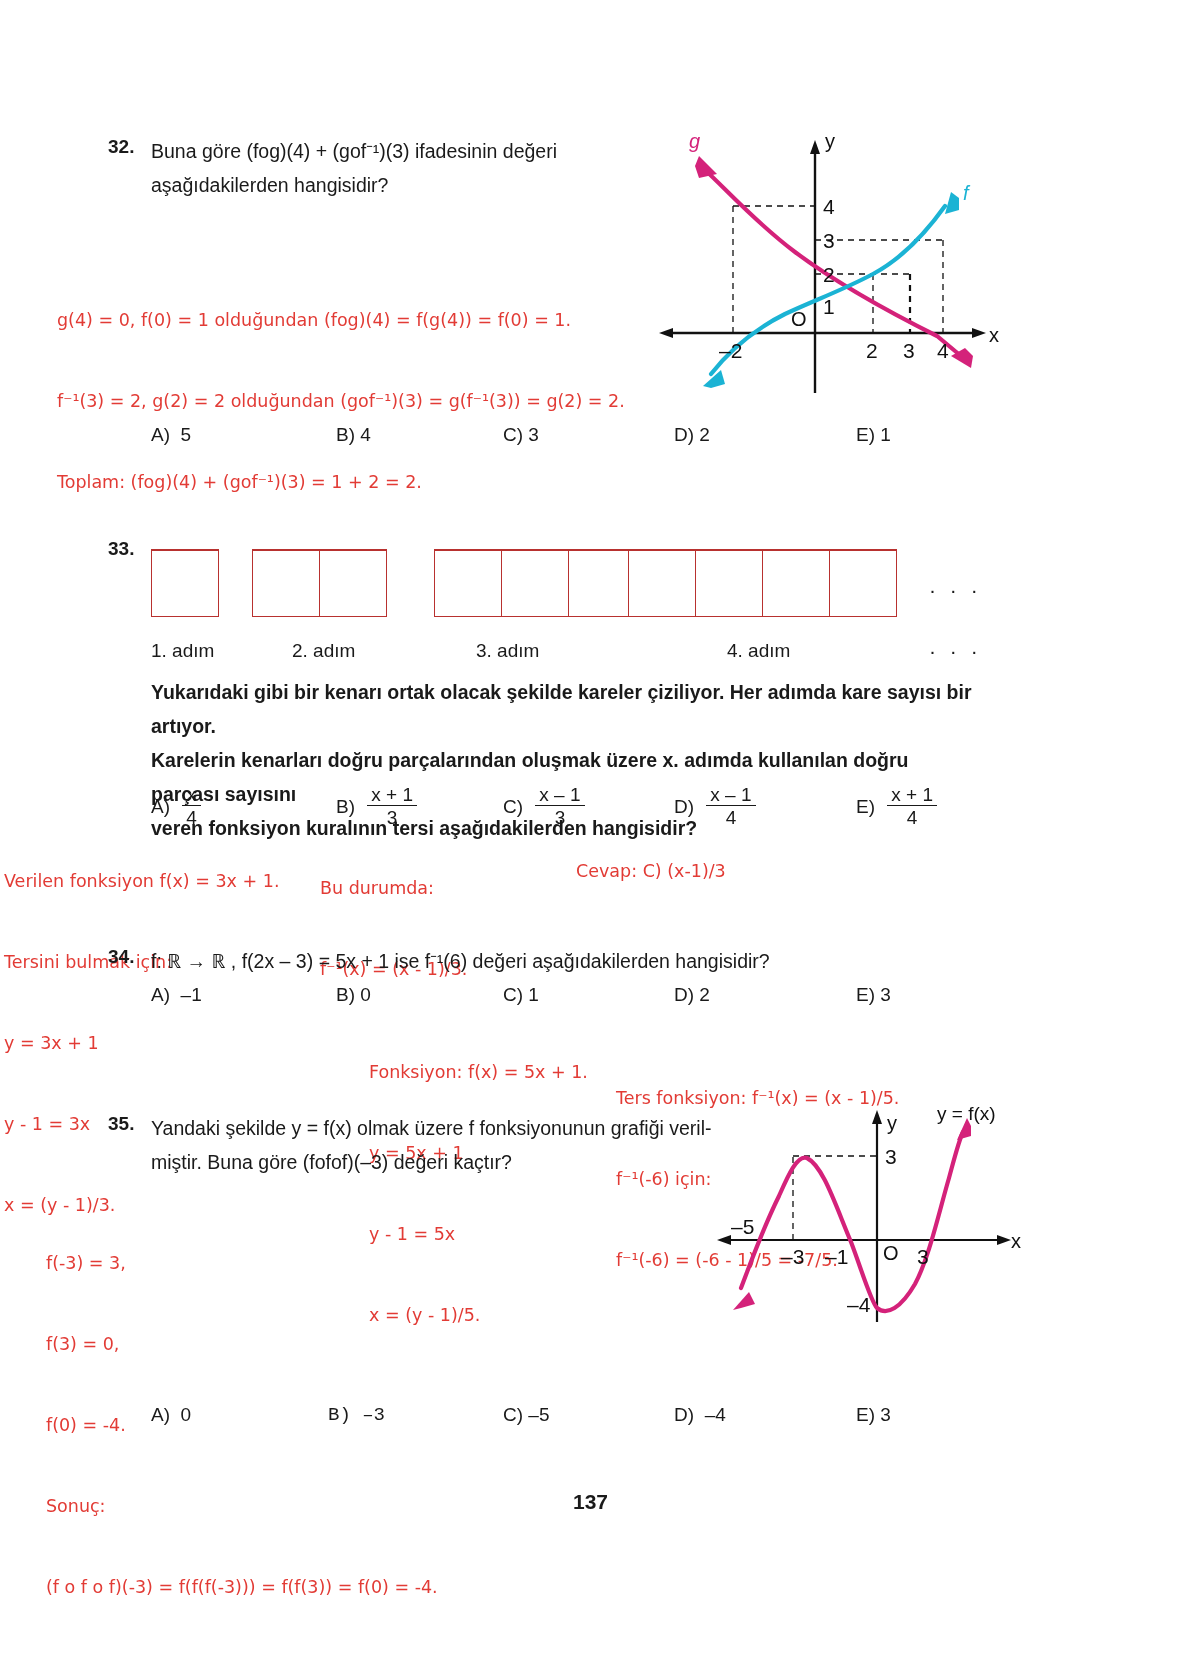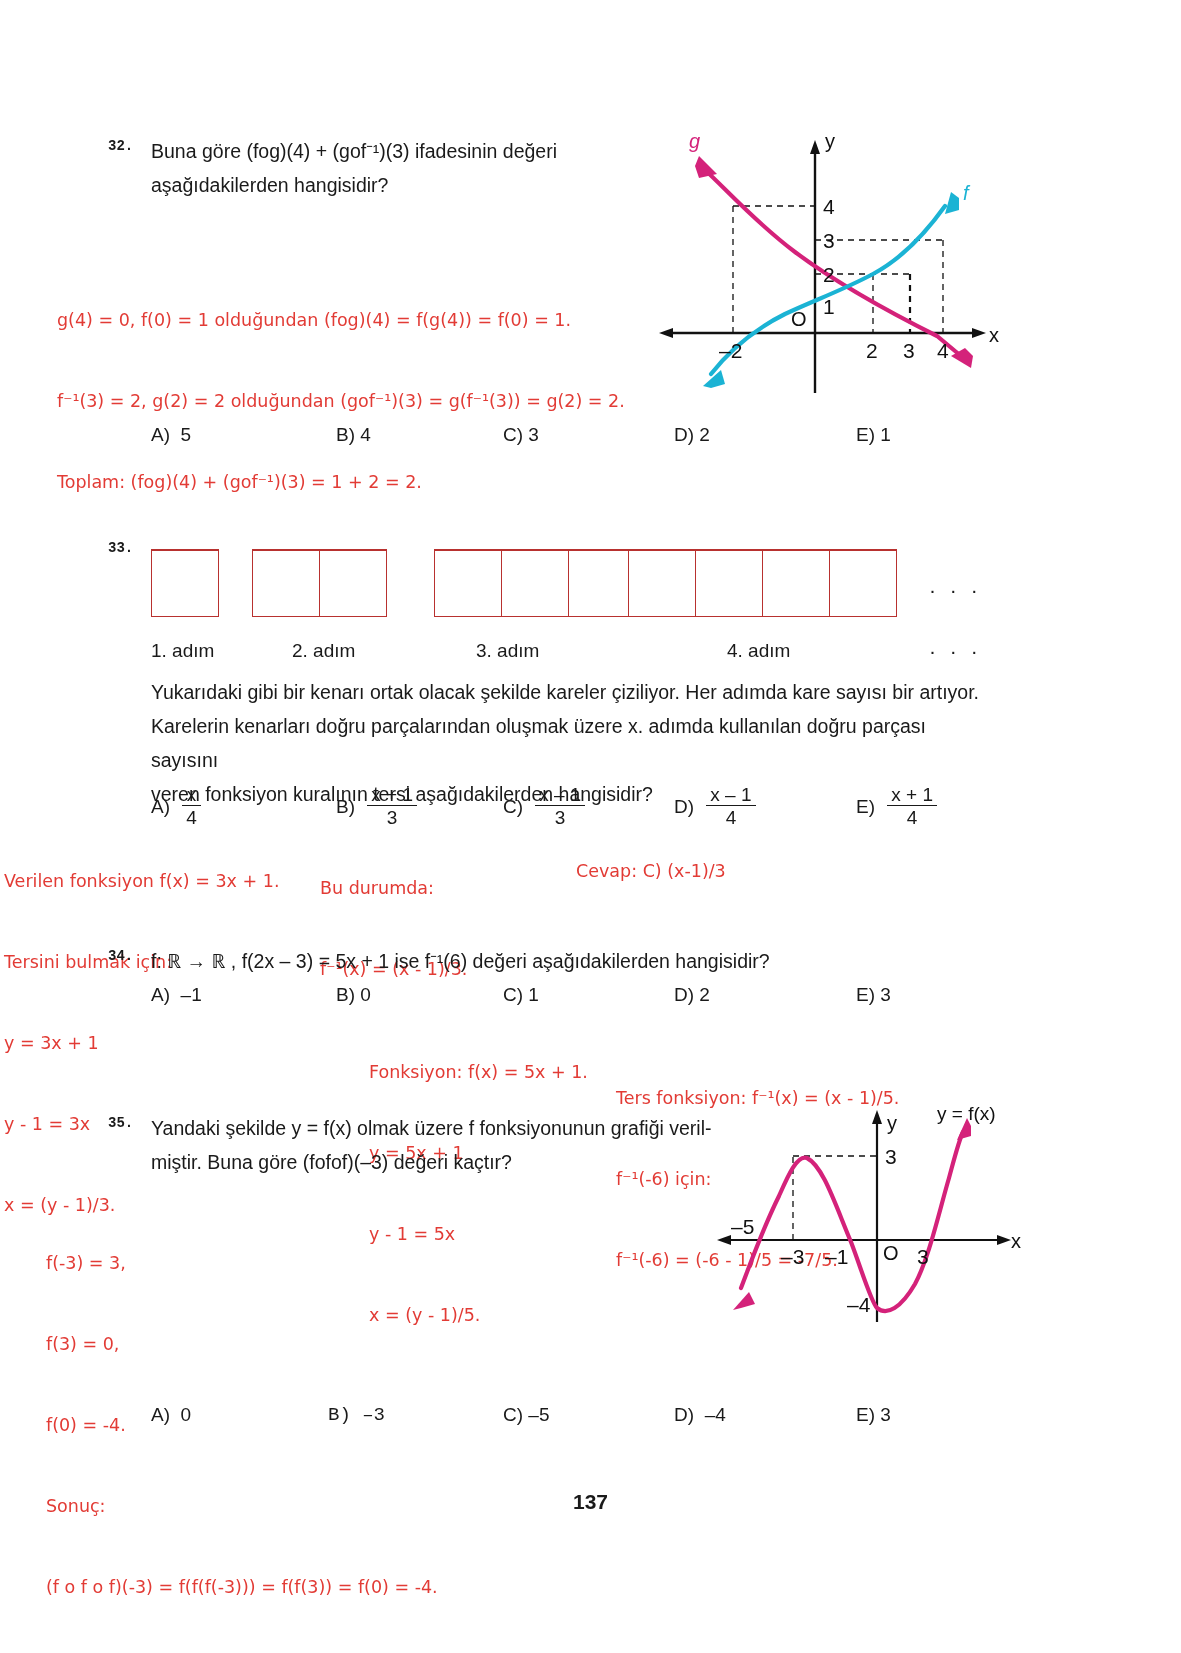--- a/index.html
+++ b/index.html
@@ -17,22 +17,22 @@
   }
   .page {
     position: absolute;
     inset: 0;
   }
   .abs { position: absolute; }
 
   
   .qnum {
     font-weight: bold;
-    font-size: 14px;
-    font-family: Liberation Mono, monospace;
+    font-size: 19px;
+    font-family: Liberation Sans, sans-serif;
   }
   .qbody {
     font-size: 19.5px;
     line-height: 34px;
     color: #1a1a1a;
   }
   .justify { text-align: justify; text-align-last: left; }
 
   
   .ann {
@@ -200,21 +200,21 @@
     <div class="sq"></div>
   </div>
   <div class="dots" style="left:929px; top:578px;">· · ·</div>
 
   <div class="steplabel" style="left:151px; top:640px;">1. adım</div>
   <div class="steplabel" style="left:292px; top:640px;">2. adım</div>
   <div class="steplabel" style="left:476px; top:640px;">3. adım</div>
   <div class="steplabel" style="left:727px; top:640px;">4. adım</div>
   <div class="dots" style="left:929px; top:639px;">· · ·</div>
 
-  <div class="abs qbody" style="left:151px; top:675px; width:830px;">
+  <div class="abs qbody" style="left:151px; top:675px; width:830px;font-weight:bold;">
     <div>Yukarıdaki gibi bir kenarı ortak olacak şekilde kareler çiziliyor. Her adımda kare sayısı bir artıyor.</div>
     <div>Karelerin kenarları doğru parçalarından oluşmak üzere x. adımda kullanılan doğru parçası sayısını</div>
     <div>veren fonksiyon kuralının tersi aşağıdakilerden hangisidir?</div>
   </div>
 
   <div class="optrow" style="top:785px;">
     <div class="opt" style="left:151px;">
       <span class="lbl">A)</span>
       <span class="frac">
         <span class="num">x</span>

